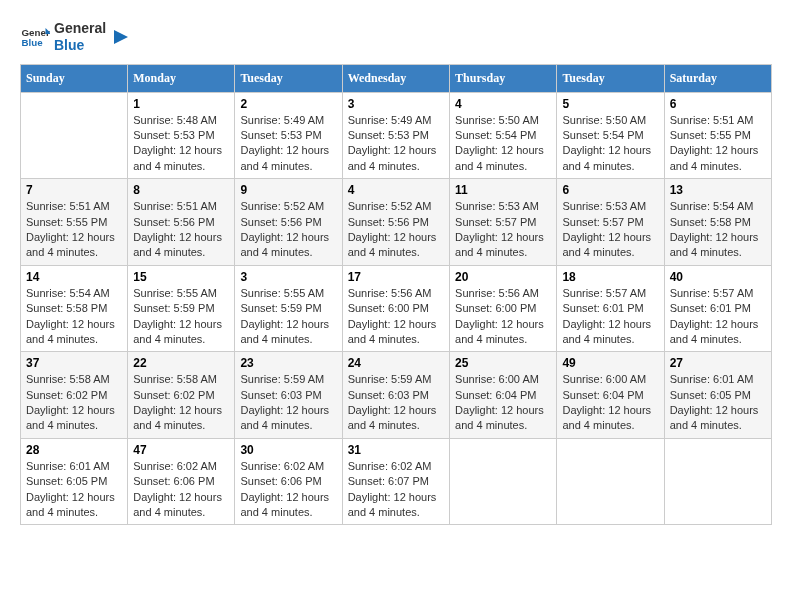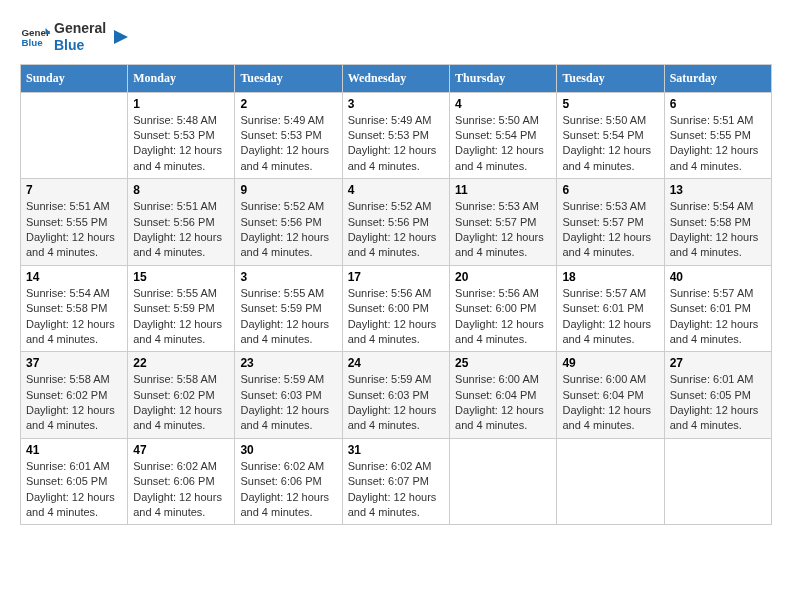--- a/index.html
+++ b/index.html
@@ -227,21 +227,21 @@
           <div class="day-number">49</div>
           <div class="day-info">Sunrise: 6:00 AM<br>Sunset: 6:04 PM<br>Daylight: 12 hours and 4 minutes.</div>
         </td>
         <td>
           <div class="day-number">27</div>
           <div class="day-info">Sunrise: 6:01 AM<br>Sunset: 6:05 PM<br>Daylight: 12 hours and 4 minutes.</div>
         </td>
       </tr>
       <tr>
         <td>
-          <div class="day-number">41</div>
+          <div class="day-number">28</div>
           <div class="day-info">Sunrise: 6:01 AM<br>Sunset: 6:05 PM<br>Daylight: 12 hours and 4 minutes.</div>
         </td>
         <td>
           <div class="day-number">47</div>
           <div class="day-info">Sunrise: 6:02 AM<br>Sunset: 6:06 PM<br>Daylight: 12 hours and 4 minutes.</div>
         </td>
         <td>
           <div class="day-number">30</div>
           <div class="day-info">Sunrise: 6:02 AM<br>Sunset: 6:06 PM<br>Daylight: 12 hours and 4 minutes.</div>
         </td>

